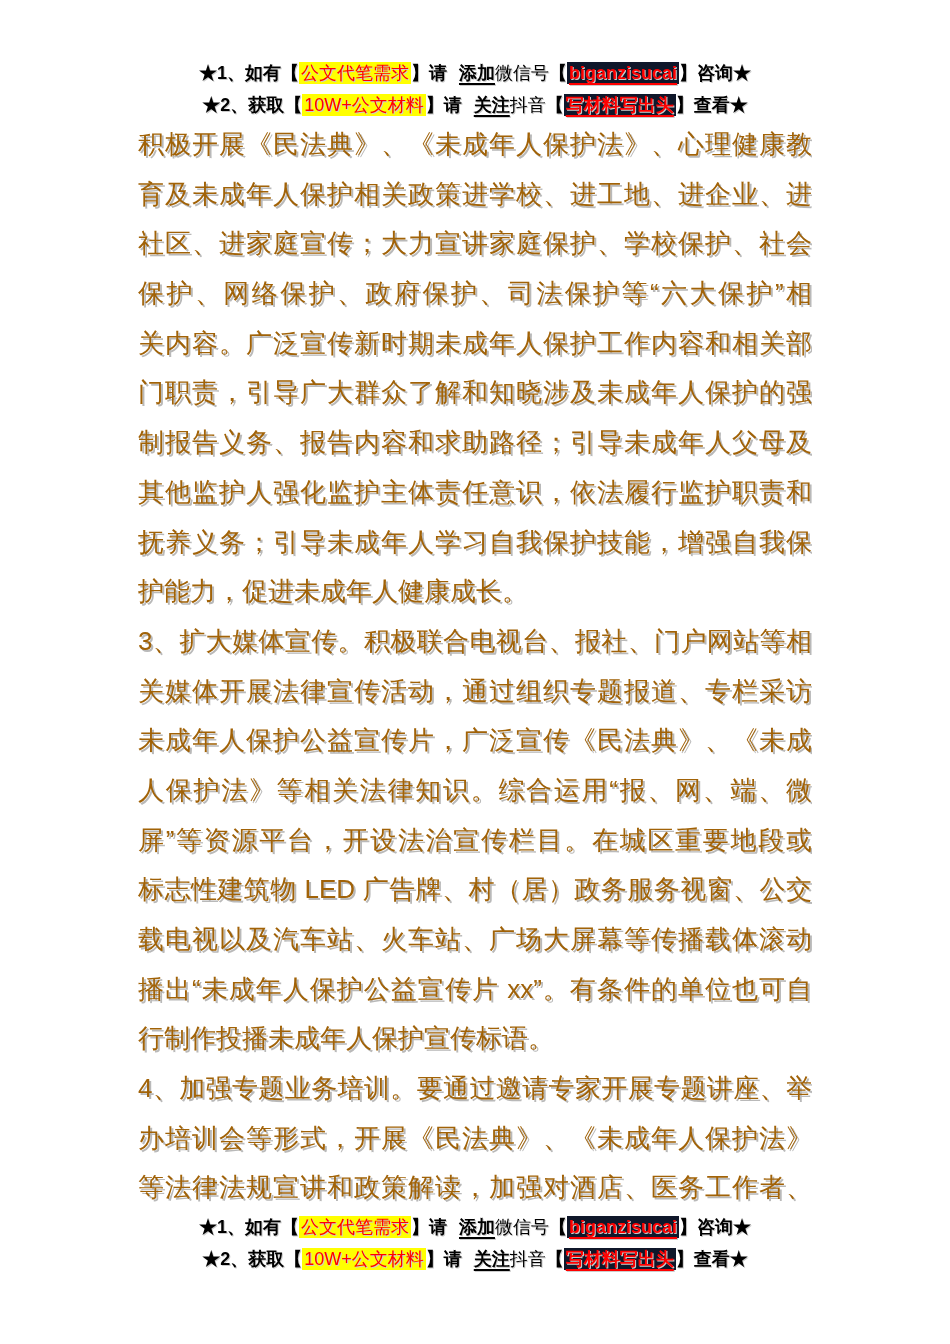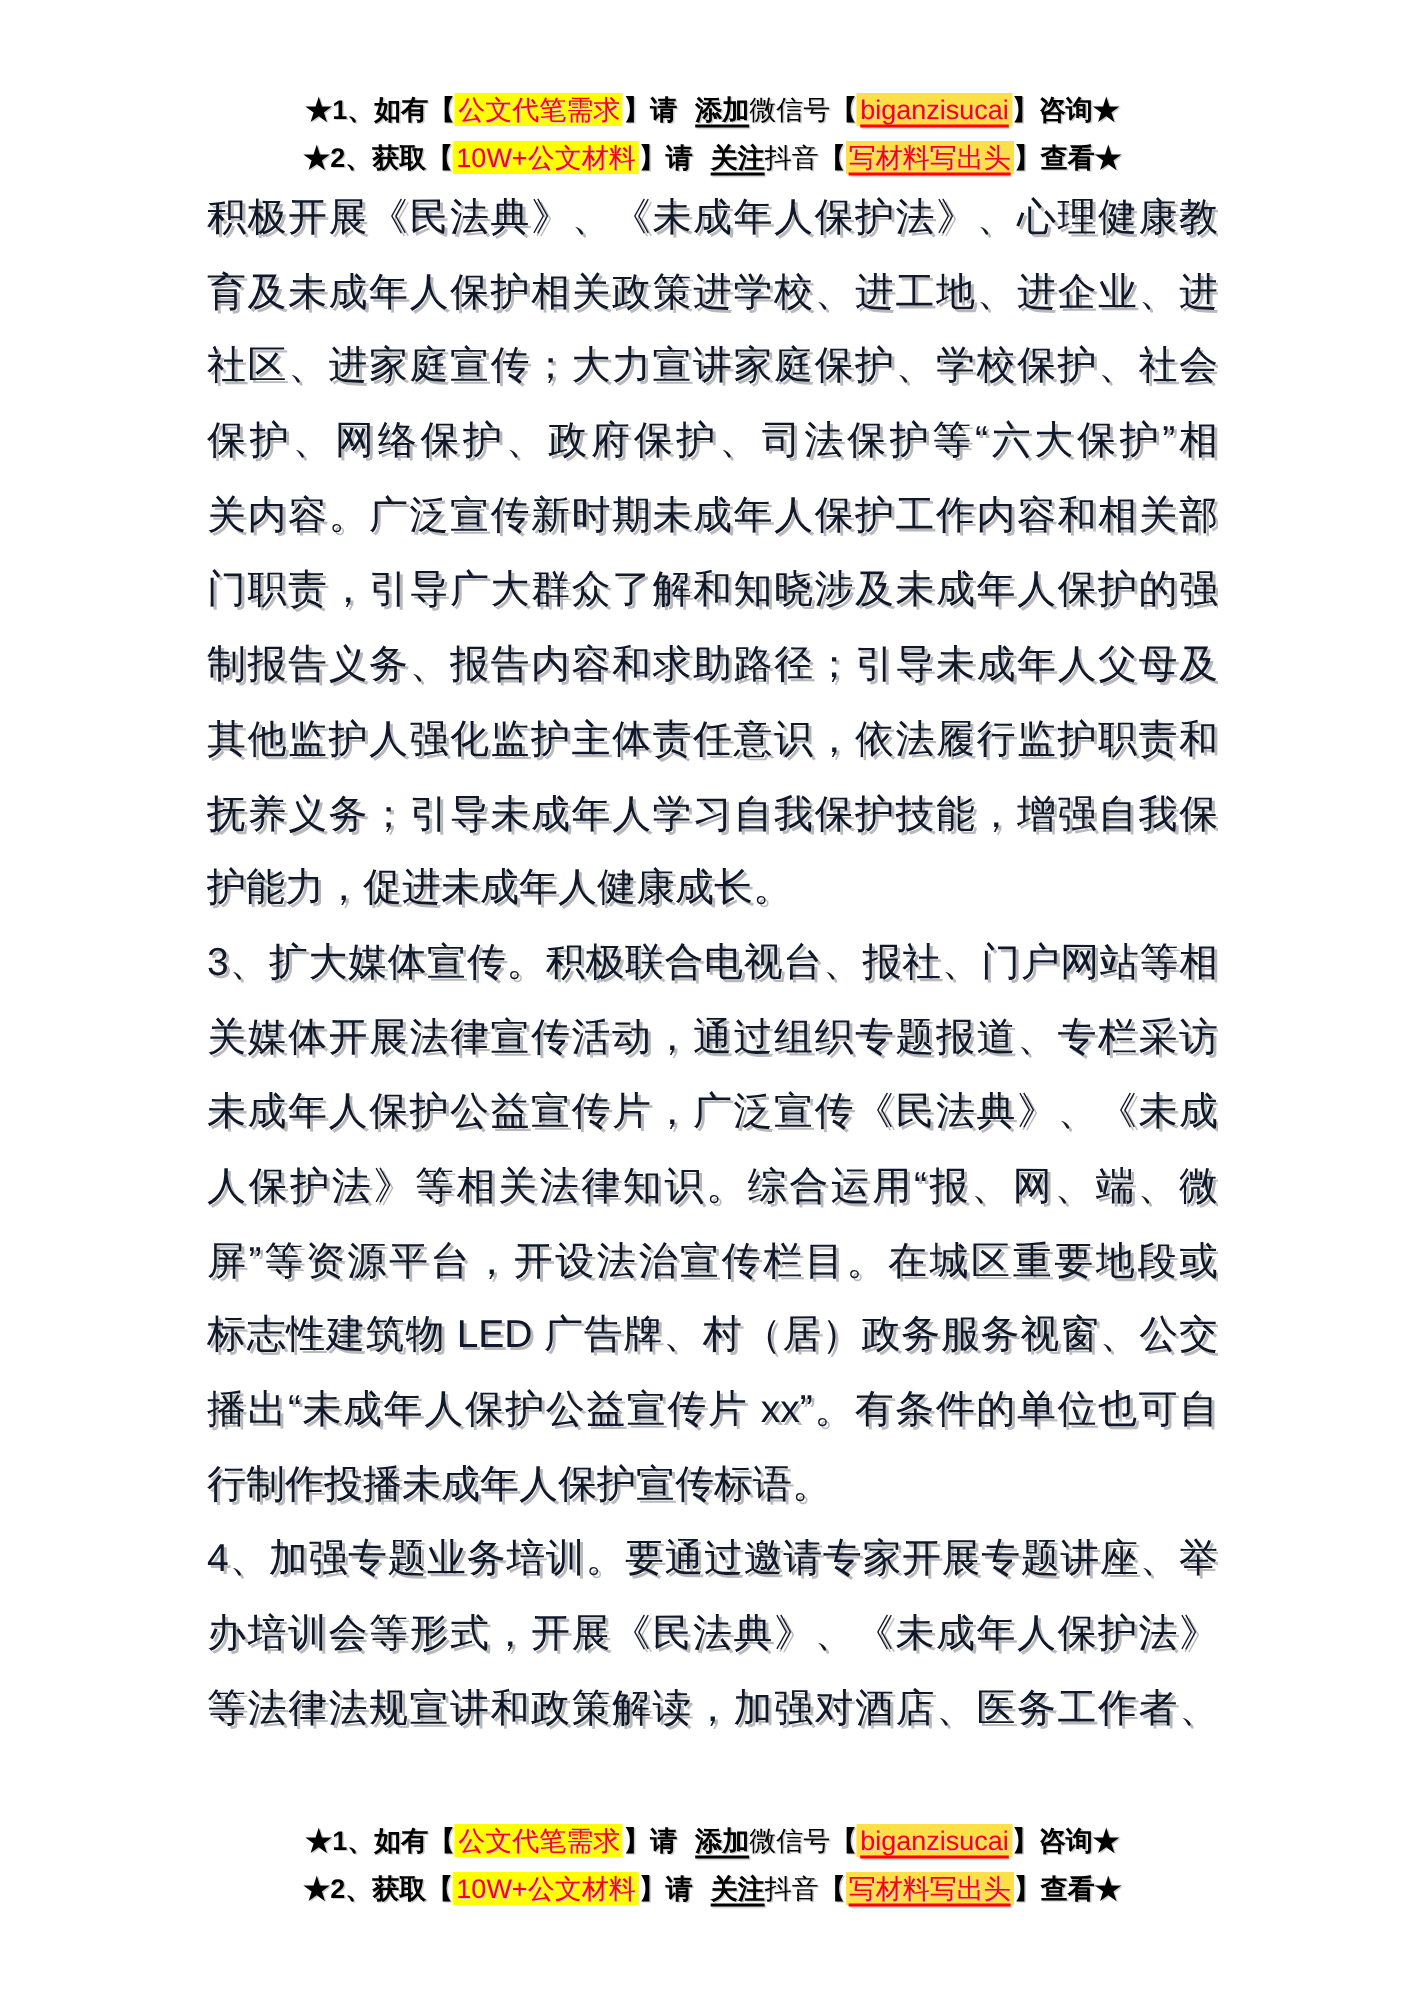--- a/index.html
+++ b/index.html
@@ -39,37 +39,37 @@
     text-underline-offset: 4px;
     margin-left: 12px;
   }
   .seg-red-hl {
     font-weight: 400;
     color: #ff0000;
     background: #ffff00;
     padding: 1px 2px;
   }
   .seg-red-hl-underline {
-    font-weight: 400;
+    font-weight: 700;
     color: #ff0000;
-    background: #fde047;
+    background: #0f172a;
     padding: 1px 2px;
     text-decoration: underline;
     text-decoration-thickness: 2px;
     text-underline-offset: 4px;
   }
   
   .doc-body {
     position: absolute;
     left: 138px;
     top: 120px;
     width: 674px;
     font-size: 26px;
     font-weight: 400;
-    color: #0f172a;
+    color: #a16207;
     text-shadow: 2px 2px 0 #b9b9b9;
   }
   .body-line {
     height: 49.7px;
     line-height: 49.7px;
     text-align: justify;
     text-align-last: justify;
     overflow: hidden;
   }
   .body-line.no-fill {
@@ -96,20 +96,21 @@
       <div class="body-line">制报告义务、报告内容和求助路径；引导未成年人父母及</div>
       <div class="body-line">其他监护人强化监护主体责任意识，依法履行监护职责和</div>
       <div class="body-line">抚养义务；引导未成年人学习自我保护技能，增强自我保</div>
       <div class="body-line no-fill">护能力，促进未成年人健康成长。</div>
       <div class="body-line">3、扩大媒体宣传。积极联合电视台、报社、门户网站等相</div>
       <div class="body-line">关媒体开展法律宣传活动，通过组织专题报道、专栏采访</div>
       <div class="body-line">未成年人保护公益宣传片，广泛宣传《民法典》、《未成年</div>
       <div class="body-line">人保护法》等相关法律知识。综合运用“报、网、端、微</div>
       <div class="body-line">屏”等资源平台，开设法治宣传栏目。在城区重要地段或</div>
       <div class="body-line">标志性建筑物 LED 广告牌、村（居）政务服务视窗、公交车</div>
+      <div class="body-line">载电视以及汽车站、火车站、广场大屏幕等传播载体滚动</div>
       <div class="body-line">播出“未成年人保护公益宣传片 xx”。有条件的单位也可自</div>
       <div class="body-line no-fill">行制作投播未成年人保护宣传标语。</div>
       <div class="body-line">4、加强专题业务培训。要通过邀请专家开展专题讲座、举</div>
       <div class="body-line">办培训会等形式，开展《民法典》、《未成年人保护法》</div>
       <div class="body-line">等法律法规宣讲和政策解读，加强对酒店、医务工作者、</div>
     </div>
 
   <div class="banner banner-bottom">
     <div class="banner-line"><span class="seg seg-bold">★1、如有【</span><span class="seg seg-red-hl">公文代笔需求</span><span class="seg seg-bold">】请</span><span class="seg seg-bold-underline">添加</span><span class="seg seg-regular">微信号</span><span class="seg seg-bold">【</span><span class="seg seg-red-hl-underline">biganzisucai</span><span class="seg seg-bold">】咨询★</span></div>
     <div class="banner-line"><span class="seg seg-bold">★2、获取【</span><span class="seg seg-red-hl">10W+公文材料</span><span class="seg seg-bold">】请</span><span class="seg seg-bold-underline">关注</span><span class="seg seg-regular">抖音</span><span class="seg seg-bold">【</span><span class="seg seg-red-hl-underline">写材料写出头</span><span class="seg seg-bold">】查看★</span></div>

